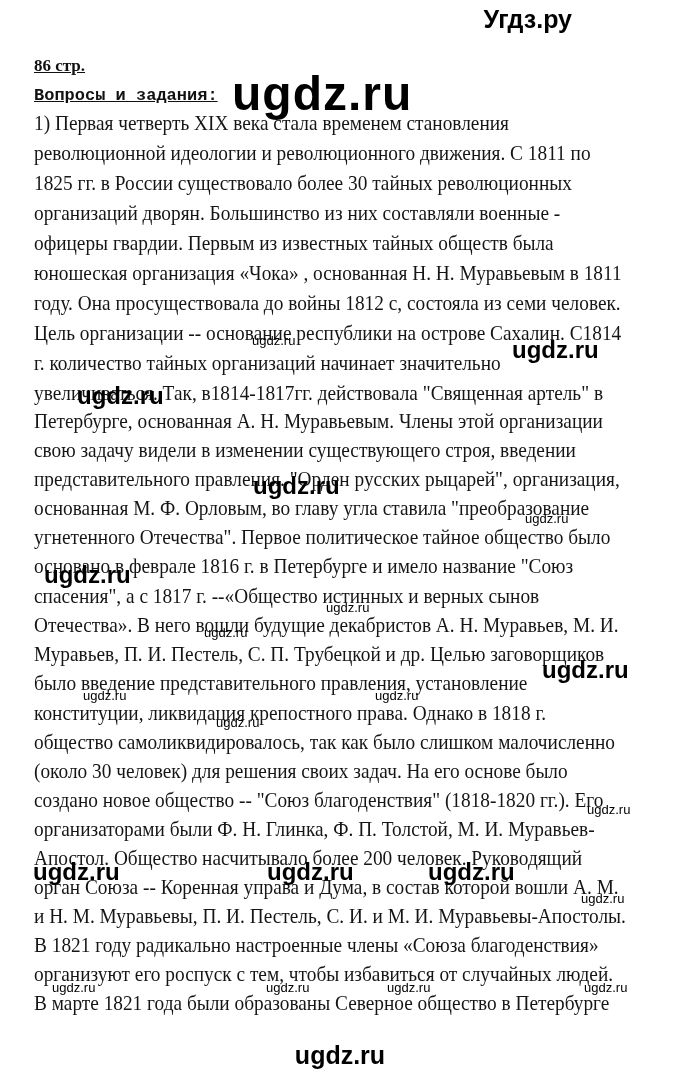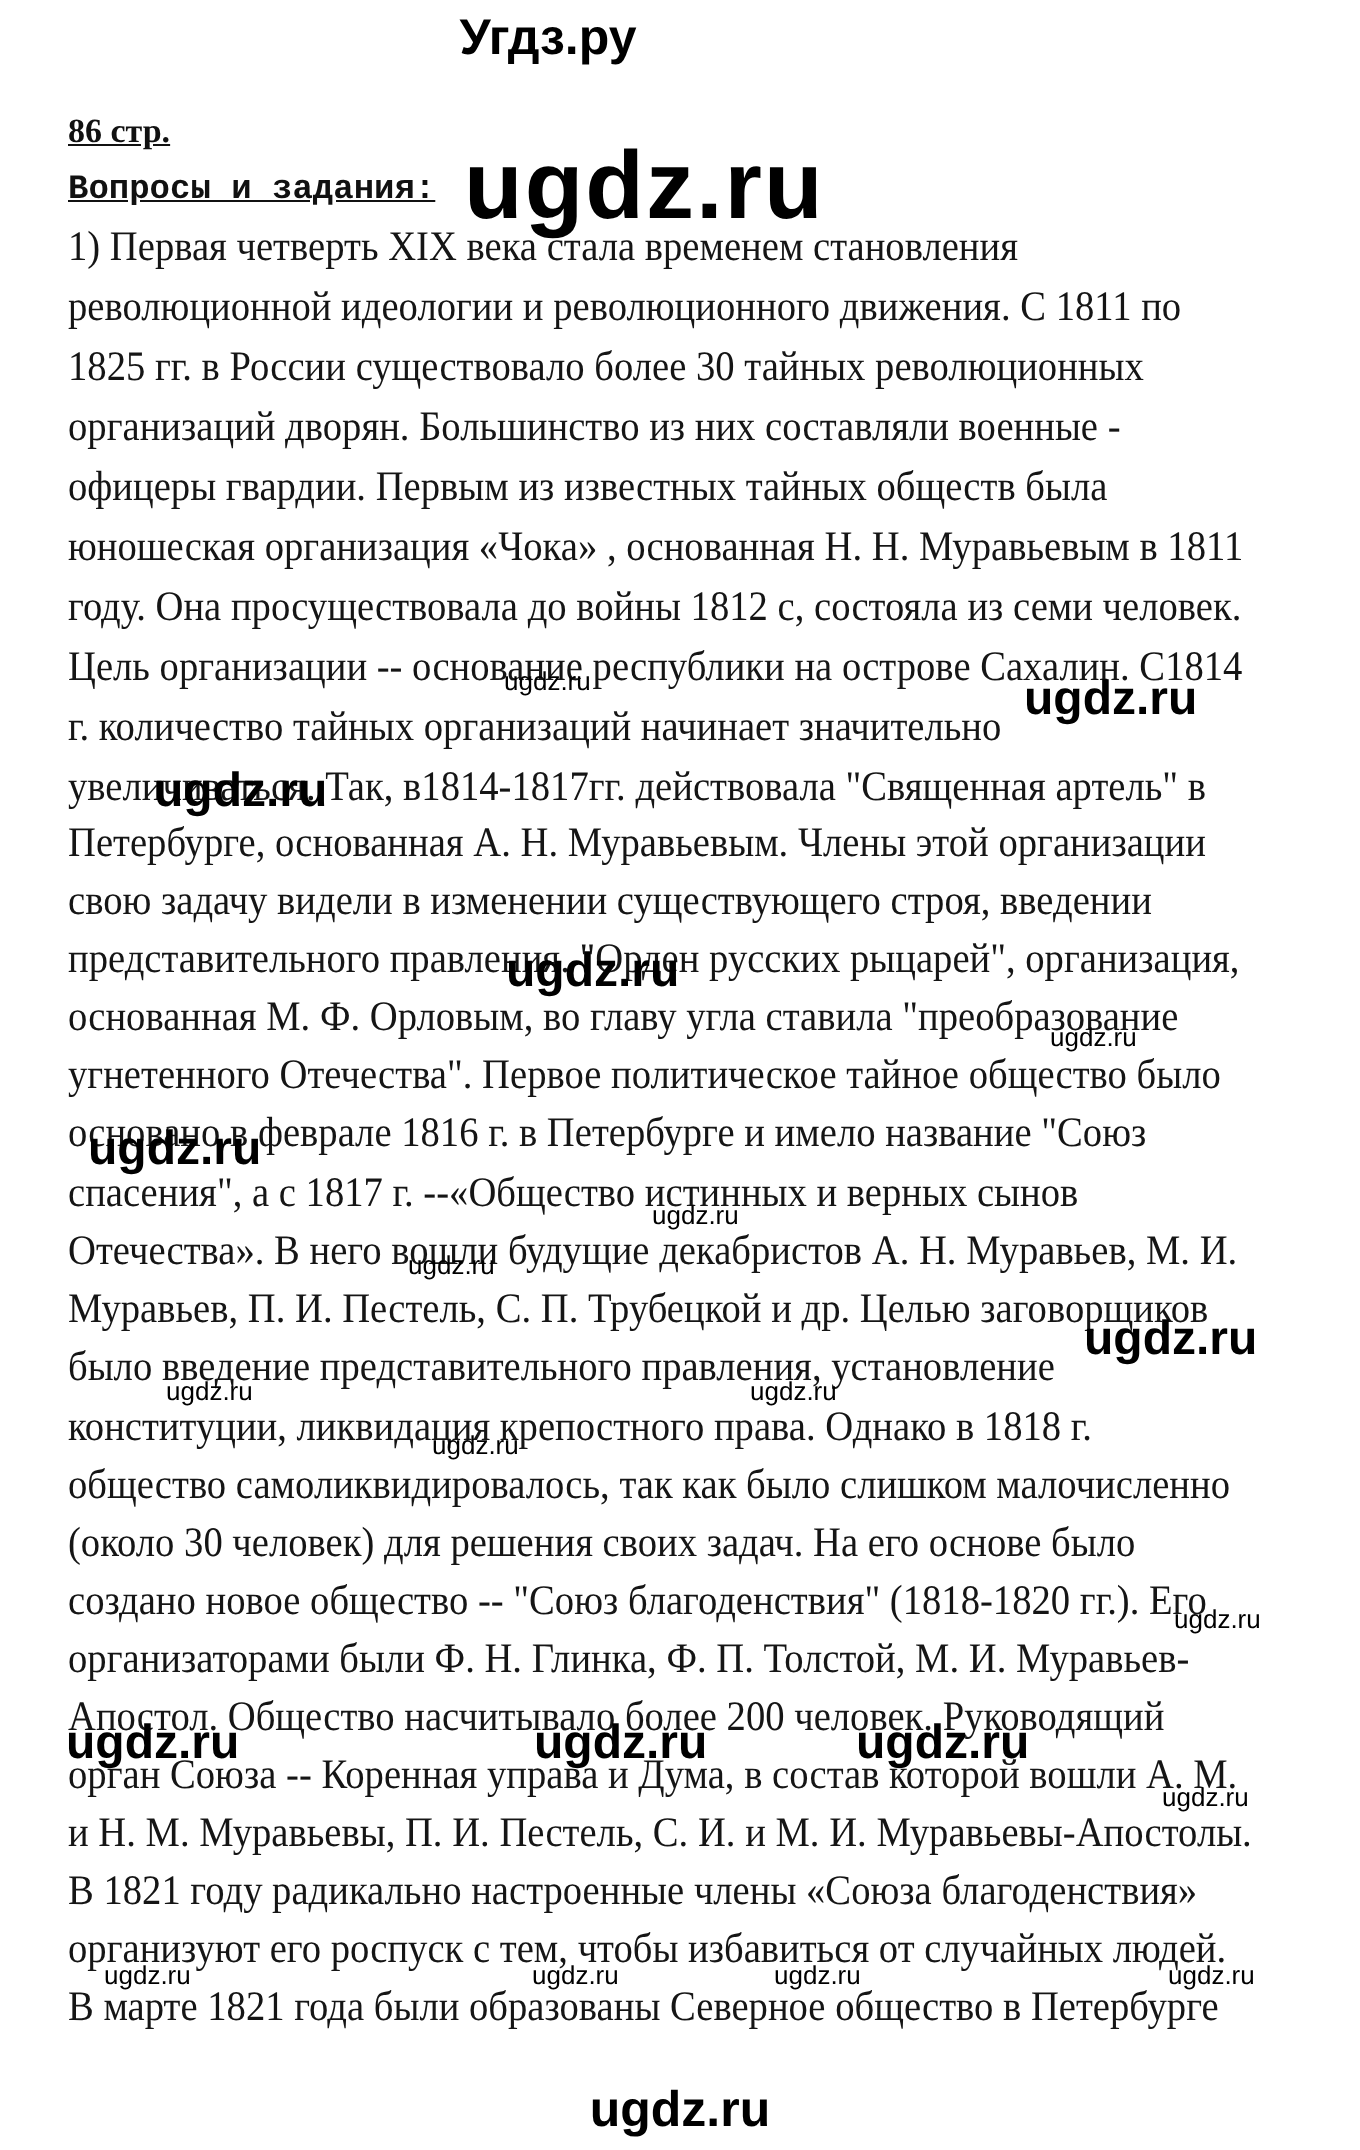--- a/index.html
+++ b/index.html
@@ -12,26 +12,27 @@
     height: 1075px;
     position: relative;
     overflow: hidden;
     color: #111111;
   }
   .site-title {
     position: absolute;
     top: 4px;
     left: 0;
     width: 548px;
-    text-align: center;
+    text-align: right;
     font-family: "Liberation Sans", sans-serif;
     font-weight: bold;
     font-size: 25px;
     line-height: 30px;
     color: #000;
+    padding-left: 24px;
   }
   .page-label {
     position: absolute;
     left: 34px;
     top: 55px;
     font-family: "Liberation Serif", serif;
     font-weight: bold;
     font-size: 17px;
     text-decoration: underline;
     line-height: 22px;

